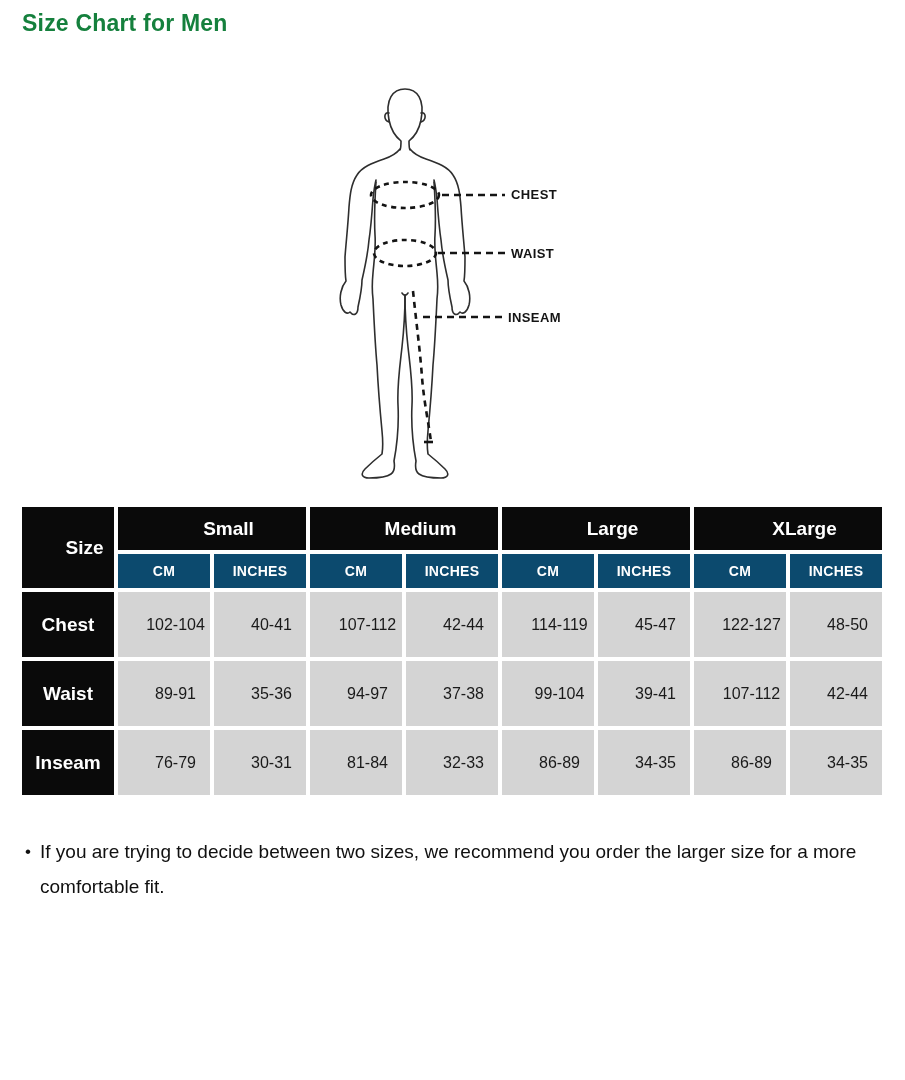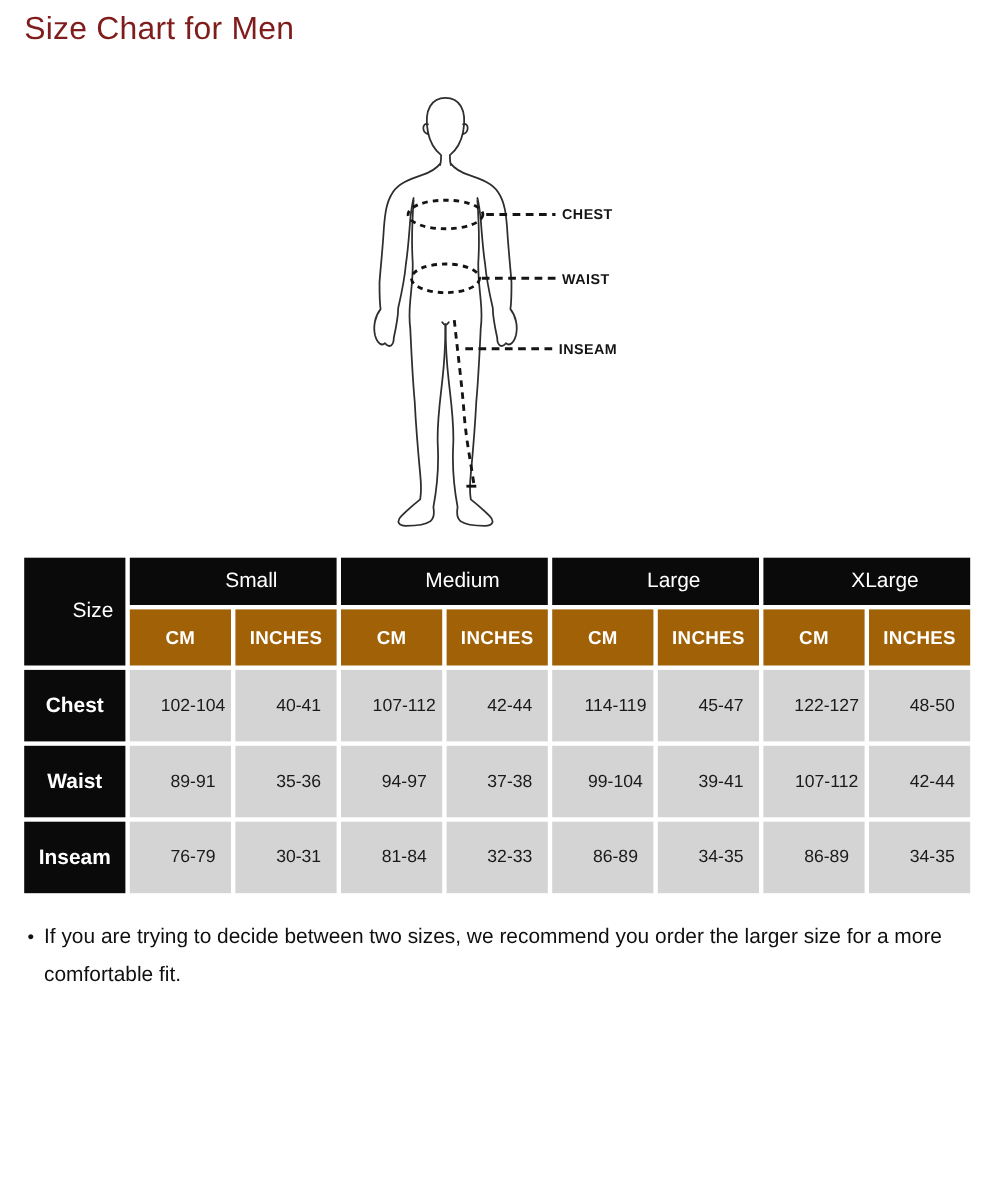--- a/index.html
+++ b/index.html
@@ -12,23 +12,23 @@
     height: 1080px;
     background: #ffffff;
     overflow: hidden;
   }
 
   .page-title {
     position: absolute;
     left: 22px;
     top: 10px;
     margin: 0;
-    font-size: 29px;
-    font-weight: 400;
-    color: #7f1d1d;
+    font-size: 23px;
+    font-weight: 700;
+    color: #15803d;
     letter-spacing: 0.2px;
   }
 
   
   .figure {
     position: absolute;
     left: 330px;
     top: 85px;
     width: 280px;
     height: 400px;
@@ -59,38 +59,38 @@
   .size-table th, .size-table td {
     text-align: center;
     vertical-align: middle;
     padding: 0;
     overflow: hidden;
   }
   .size-table tr.hdr-sizes th {
     background: #0a0a0a;
     color: #ffffff;
     font-size: 19px;
-    font-weight: 400;
+    font-weight: 700;
     height: 43px;
     padding-left: 33px;
   }
   .size-table th.corner {
     background: #0a0a0a;
     color: #ffffff;
     font-size: 21px;
     font-weight: 700;
     margin-left: 29px;
   }
   .size-table tr.hdr-units th {
-    background: #a16207;
-    color: #ffffff;
-    font-size: 17px;
+    background: #0c4a6e;
+    color: #ffffff;
+    font-size: 14px;
     font-weight: 700;
     letter-spacing: 0.3px;
-    height: 51px;
+    height: 34px;
   }
   .size-table tr.datarow th {
     background: #0a0a0a;
     color: #ffffff;
     font-size: 19px;
     font-weight: 700;
     height: 65px;
   }
   .size-table tr.datarow td {
     background: #d4d4d4;

